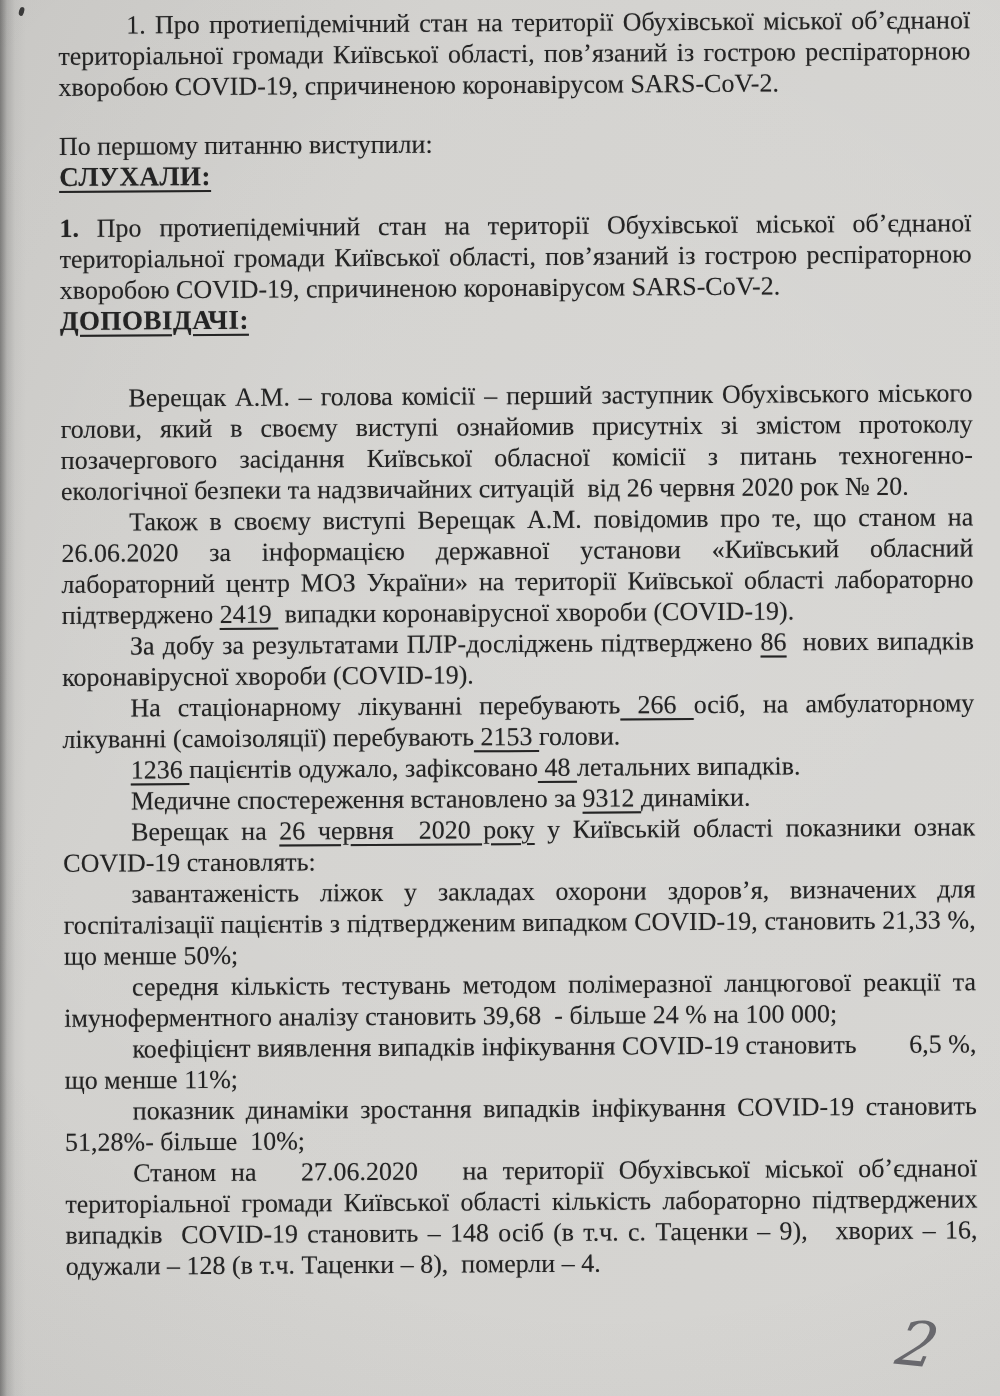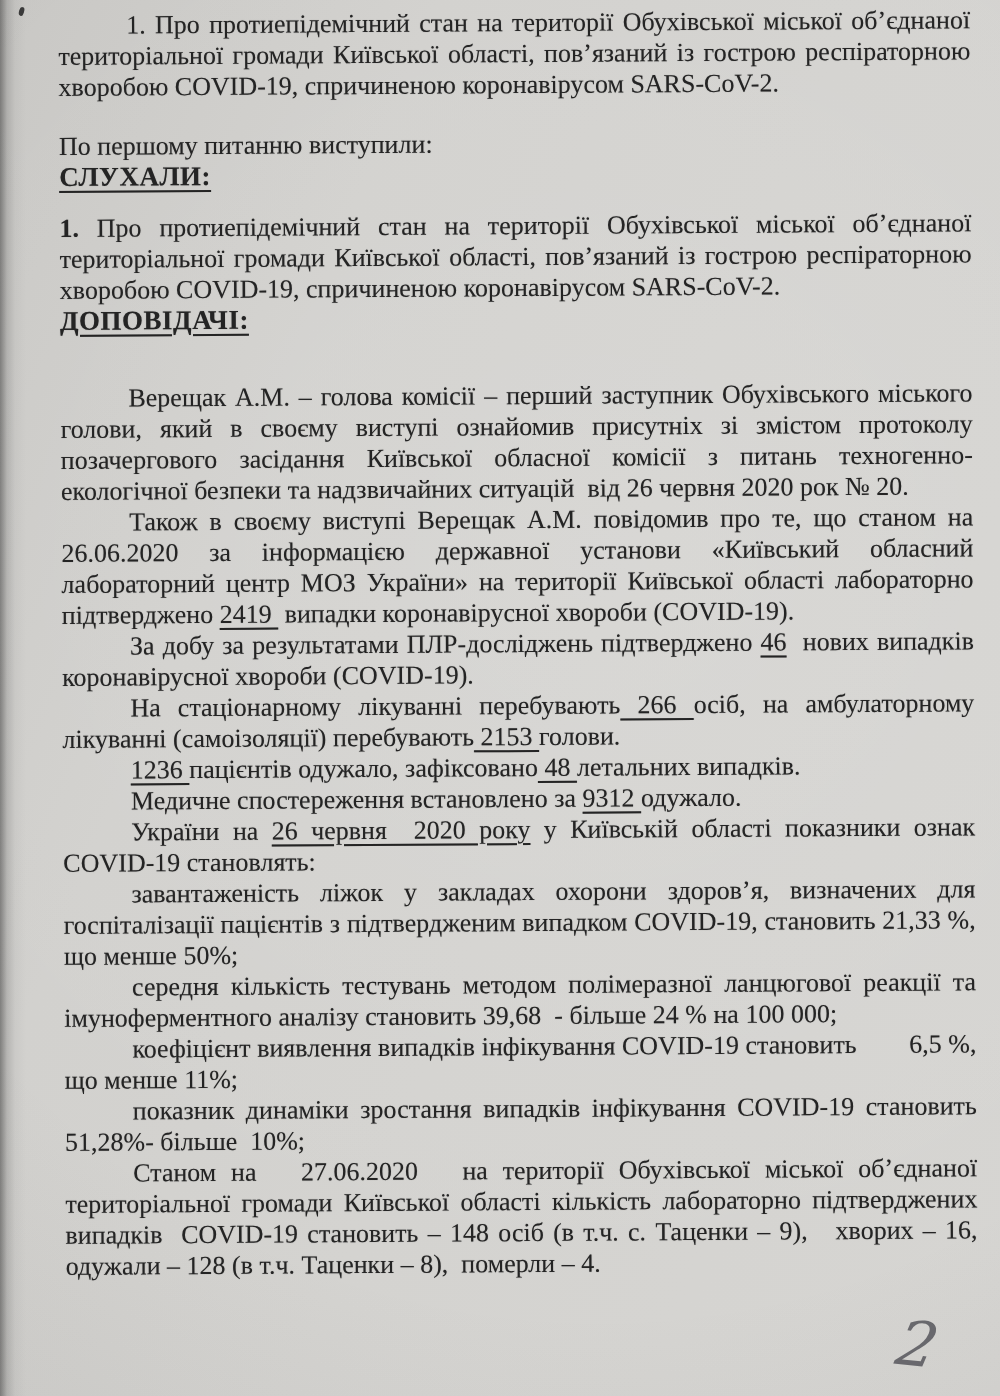--- a/index.html
+++ b/index.html
@@ -121,37 +121,37 @@
 
   <p class="indent mt-body">
     <span>Верещак А.М. – голова комісії – перший заступник Обухівського міського голови, який в своєму виступі ознайомив присутніх зі змістом протоколу позачергового засідання Київської обласної комісії з питань техногенно-екологічної безпеки та надзвичайних ситуацій &nbsp;від 26 червня 2020 рок № 20.</span>
   </p>
 
   <p class="indent">
     <span>Також в своєму виступі Верещак А.М. повідомив про те, що станом на 26.06.2020 за інформацією державної установи «Київський обласний лабораторний центр МОЗ України» на території Київської області лабораторно підтверджено </span><span class="u">2419&nbsp;</span><span> випадки коронавірусної хвороби (COVID-19).</span>
   </p>
 
   <p class="indent">
-    <span>За добу за результатами ПЛР-досліджень підтверджено </span><span class="u">46</span><span> &nbsp;нових випадків коронавірусної хвороби (COVID-19).</span>
+    <span>За добу за результатами ПЛР-досліджень підтверджено </span><span class="u">86</span><span> &nbsp;нових випадків коронавірусної хвороби (COVID-19).</span>
   </p>
 
   <p class="indent">
     <span>На стаціонарному лікуванні перебувають</span><span class="u">&nbsp;266&nbsp;</span><span>осіб, на амбулаторному лікуванні (самоізоляції) перебувають</span><span class="u">&nbsp;2153&nbsp;</span><span>голови.</span>
   </p>
 
   <p class="indent">
     <span class="u">1236&nbsp;</span><span>пацієнтів одужало, зафіксовано</span><span class="u">&nbsp;48&nbsp;</span><span>летальних випадків.</span>
   </p>
 
   <p class="indent">
-    <span>Медичне спостереження встановлено за </span><span class="u">9312&nbsp;</span><span>одужало.</span>
+    <span>Медичне спостереження встановлено за </span><span class="u">9312&nbsp;</span><span>динаміки.</span>
   </p>
 
   <p class="indent">
-    <span>України на </span><span class="u">26 червня &nbsp;2020 року</span><span> у Київській області показники ознак COVID-19 становлять:</span>
+    <span>Верещак на </span><span class="u">26 червня &nbsp;2020 року</span><span> у Київській області показники ознак COVID-19 становлять:</span>
   </p>
 
   <p class="indent">
     <span>завантаженість ліжок у закладах охорони здоров’я, визначених для госпіталізації пацієнтів з підтвердженим випадком COVID-19, становить 21,33 %, що менше 50%;</span>
   </p>
 
   <p class="indent">
     <span>середня кількість тестувань методом полімеразної ланцюгової реакції та імуноферментного аналізу становить 39,68 &nbsp;- більше 24 % на 100 000;</span>
   </p>
 

